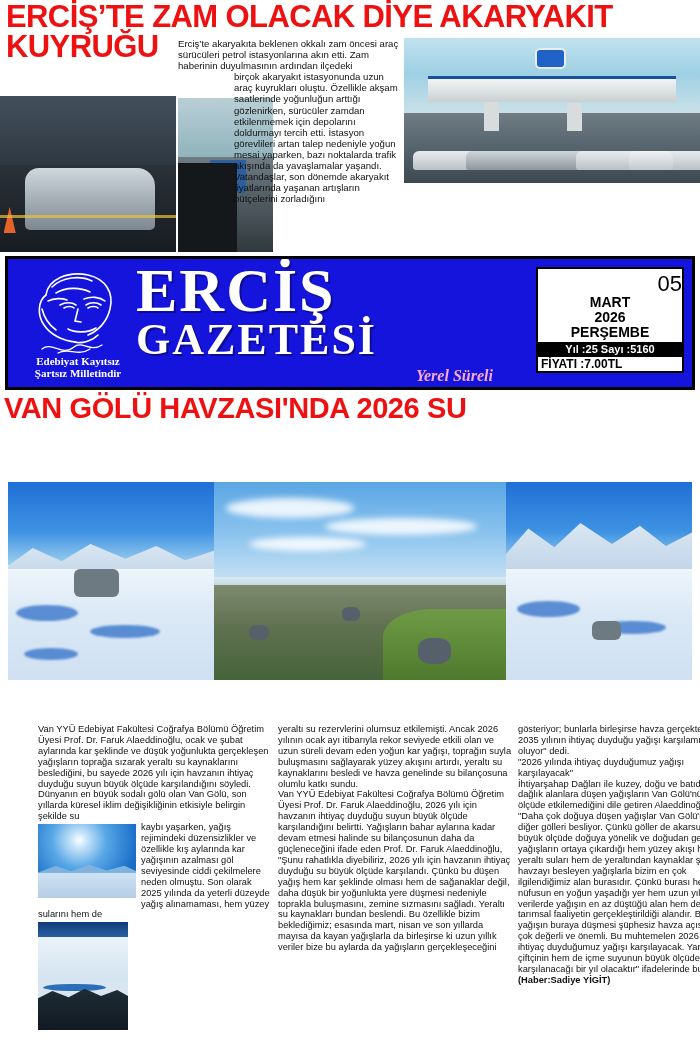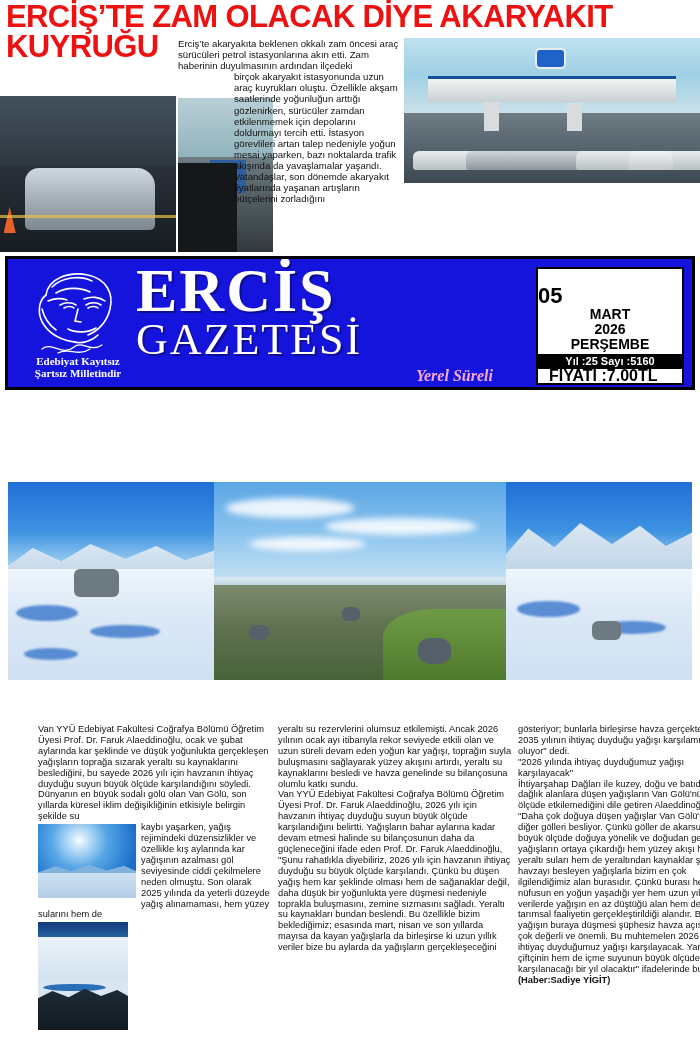--- a/index.html
+++ b/index.html
@@ -65,30 +65,30 @@
   .masthead-wrap{position:absolute;left:5px;top:256px;width:690px;height:134px;border:3px solid #000;background:#1414dd;box-sizing:border-box;}
   .masthead{position:relative;width:100%;height:100%;background:#1414dd;overflow:hidden;}
   .ataturk{position:absolute;left:10px;top:6px;width:120px;height:108px;}
   .ataturk svg{display:block;}
   .ata-motto{position:absolute;left:4px;top:96px;width:132px;text-align:center;color:#fff;
     font-family:"Liberation Serif", serif;font-size:11px;line-height:12px;font-weight:600;}
   .brand{position:absolute;left:128px;top:-2px;width:420px;text-align:left;}
   .brand .b1{font-family:"Liberation Serif", serif;color:#fff;font-size:62px;font-weight:bold;
     letter-spacing:2px;line-height:66px;display:block;
     text-shadow:2px 2px 0 rgba(0,0,0,.35);}
-  .brand .b2{font-family:"Liberation Serif", serif;color:#fff;font-size:44px;font-weight:normal;
+  .brand .b2{font-family:"Liberation Serif", serif;color:#fff;font-size:44px;font-weight:bold;
     letter-spacing:2px;line-height:46px;display:block;margin-top:-6px;
     text-shadow:2px 2px 0 rgba(0,0,0,.35);}
   .yerel{position:absolute;left:408px;top:108px;color:#f9a8d4;font-style:italic;font-weight:bold;
     font-family:"Liberation Serif", serif;font-size:16px;}
   .datebox{position:absolute;right:8px;top:8px;width:148px;background:#fff;border:2px solid #000;box-sizing:border-box;}
-  .datebox .d-day{display:block;text-align:left;font-size:22px;font-weight:bold;line-height:22px;padding-top:16px;}
+  .datebox .d-day{display:block;text-align:right;font-size:22px;font-weight:normal;line-height:22px;padding-top:4px;}
   .datebox .d-mon,.datebox .d-year,.datebox .d-dow{display:block;text-align:center;font-size:14px;font-weight:bold;line-height:15px;}
   .datebox .d-bar{display:block;background:#000;color:#fff;font-size:11px;font-weight:bold;text-align:center;line-height:14px;margin-top:2px;}
-  .datebox .d-price{display:block;font-size:16px;font-weight:bold;text-align:left;line-height:14px;padding-left:11px;border-top:1px solid #000;}
+  .datebox .d-price{display:block;font-size:12px;font-weight:bold;text-align:left;line-height:14px;padding-left:3px;border-top:1px solid #000;}
 
   
   .main-headline{position:absolute;left:4px;top:394px;width:694px;
     font-size:29px;font-weight:bold;color:#ee1111;line-height:0.99;letter-spacing:-0.4px;}
   .main-headline span{display:block;}
 
   
   .strip{position:absolute;left:8px;top:482px;width:684px;height:198px;overflow:hidden;}
   .strip .pane{position:absolute;top:0;height:198px;overflow:hidden;}
   .s1{left:0;width:206px;}
@@ -219,20 +219,21 @@
         <span class="d-year">2026</span>
         <span class="d-dow">PERŞEMBE</span>
         <span class="d-bar">Yıl :25  Sayı :5160</span>
         <span class="d-price">FİYATI :7.00TL</span>
       </div>
 
     </div>
   </div>
 
   <div class="main-headline">
+    <span>VAN GÖLÜ HAVZASI'NDA 2026 SU</span>
   </div>
 
   <div class="strip">
     <div class="pane s1">
       <div class="snowsky"></div>
         <div class="snowmtn"></div>
         <div class="snowfield"></div>
       <div class="shadow" style="left:4%;top:62%;width:30%;height:8%"></div>
       <div class="shadow" style="left:40%;top:72%;width:34%;height:7%"></div>
       <div class="shadow" style="left:8%;top:84%;width:26%;height:6%"></div>

